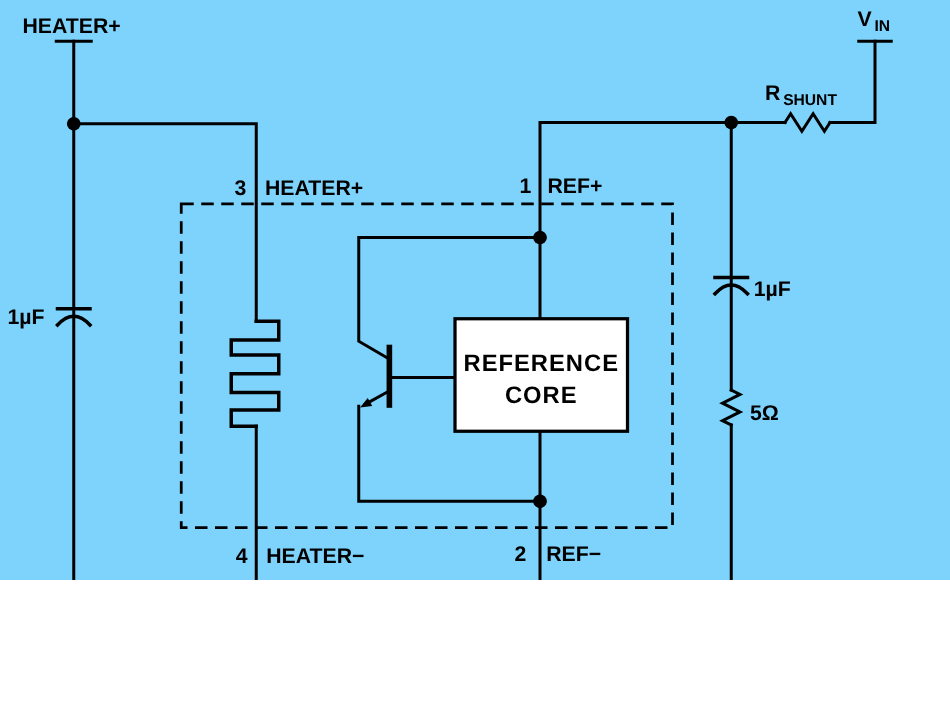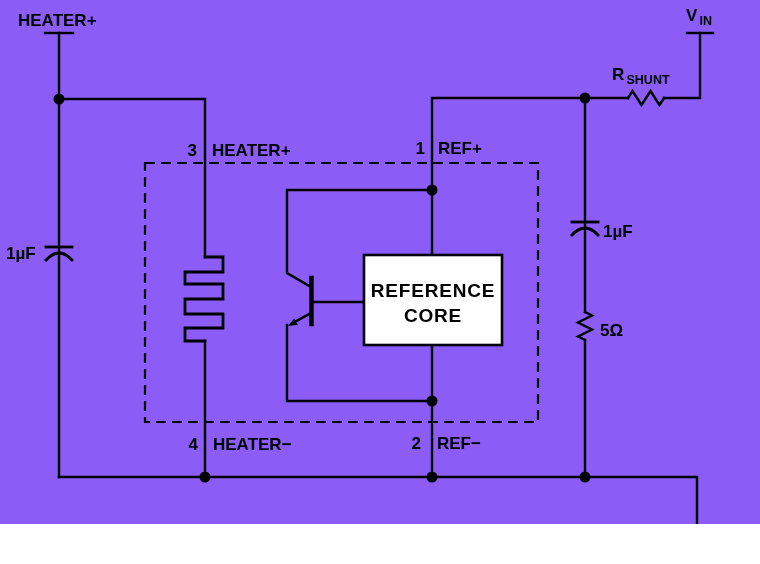--- a/index.html
+++ b/index.html
@@ -1,20 +1,20 @@
 <!DOCTYPE html>
 <html><head>
 <meta charset="utf-8">
 <style>
   html, body { margin: 0; padding: 0; background: #ffffff; }
   .canvas {
     position: relative;
     width: 760px;
-    height: 524px;
-    background: #8b5cf6;
+    height: 464px;
+    background: #7dd3fc;
     font-family: "Liberation Sans", sans-serif;
   }
   svg { display: block; }
   .wire      { stroke: #000; stroke-width: 2.4; fill: none; stroke-linecap: square; stroke-linejoin: miter; }
   .wire-bold { stroke: #000; stroke-width: 2.8; fill: none; stroke-linecap: square; stroke-linejoin: miter; }
   .dashed    { stroke: #000; stroke-width: 2.2; fill: none; stroke-dasharray: 10 6; }
   .boxline   { stroke: #000; stroke-width: 2.6; fill: #ffffff; }
   .dot       { fill: #000; stroke: none; }
   .lbl       { font-family: "Liberation Sans", sans-serif; font-weight: bold; font-size: 17px; fill: #000; }
   .lbl-sub   { font-family: "Liberation Sans", sans-serif; font-weight: bold; font-size: 12.5px; fill: #000; }

